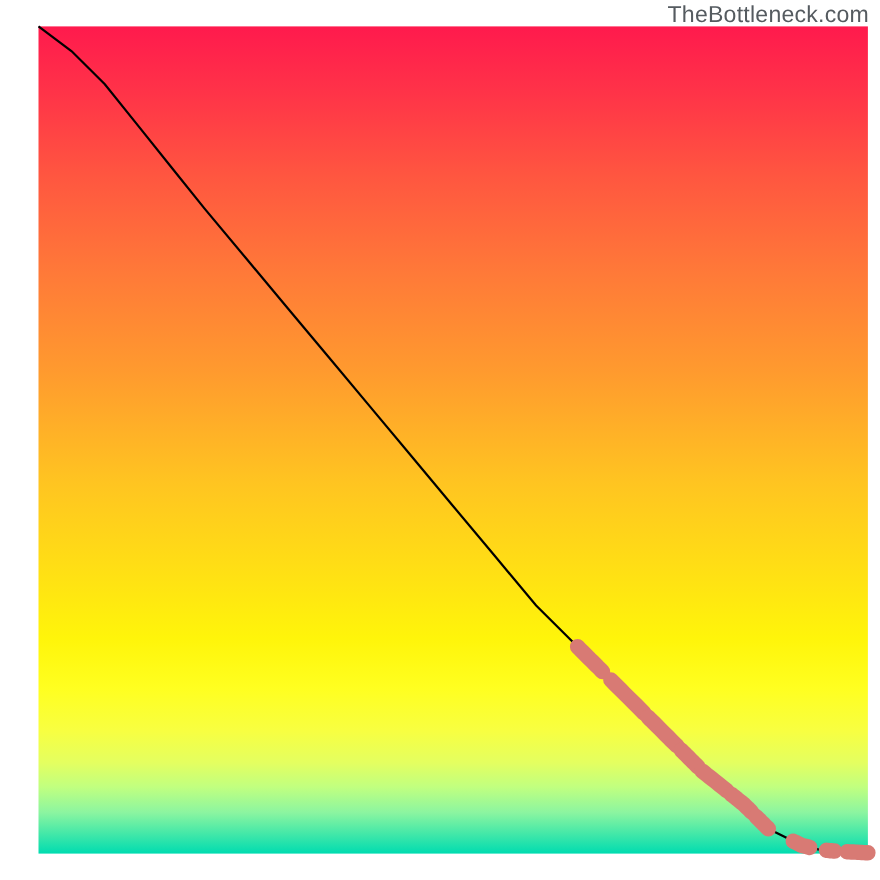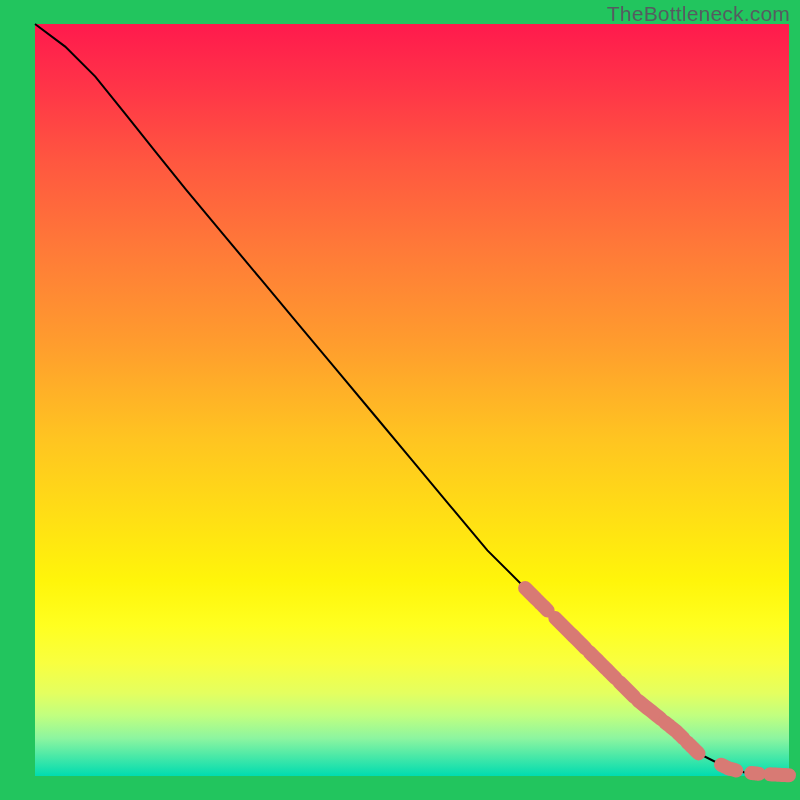--- a/index.html
+++ b/index.html
@@ -7,21 +7,21 @@
     padding: 0;
     width: 800px;
     height: 800px;
     background: #000;
     overflow: hidden;
     font-family: Arial, Helvetica, sans-serif;
   }
   .frame {
     position: absolute;
     inset: 0;
-    background: #22c55e;
+    background: #ffffff;
   }
   .plot {
     position: absolute;
     left: 35px;
     top: 24px;
     width: 754px;
     height: 752px;
     
     background: linear-gradient(
       to bottom,

